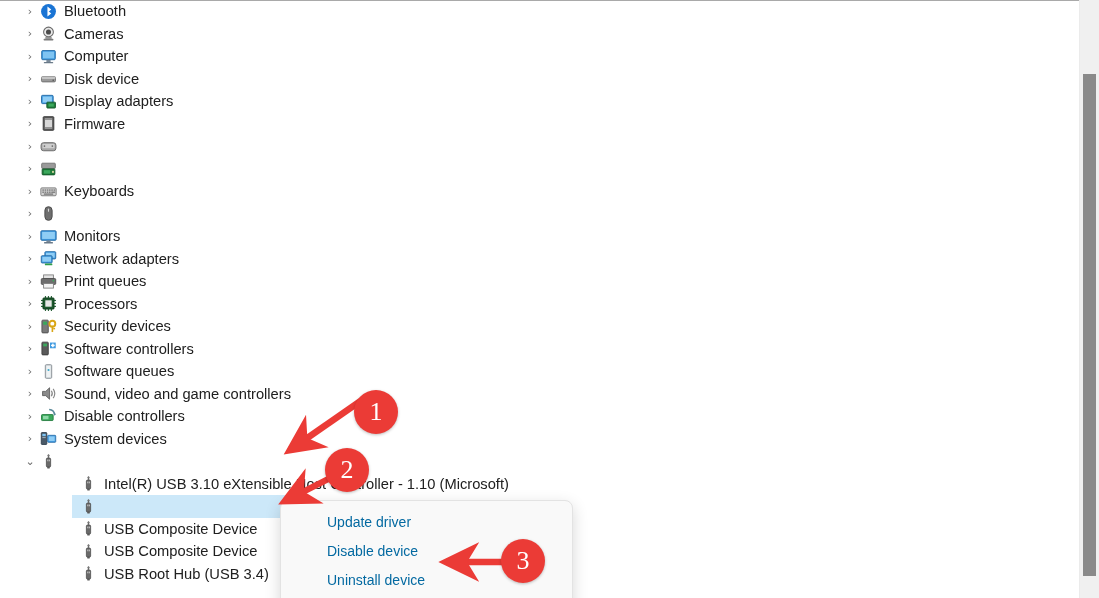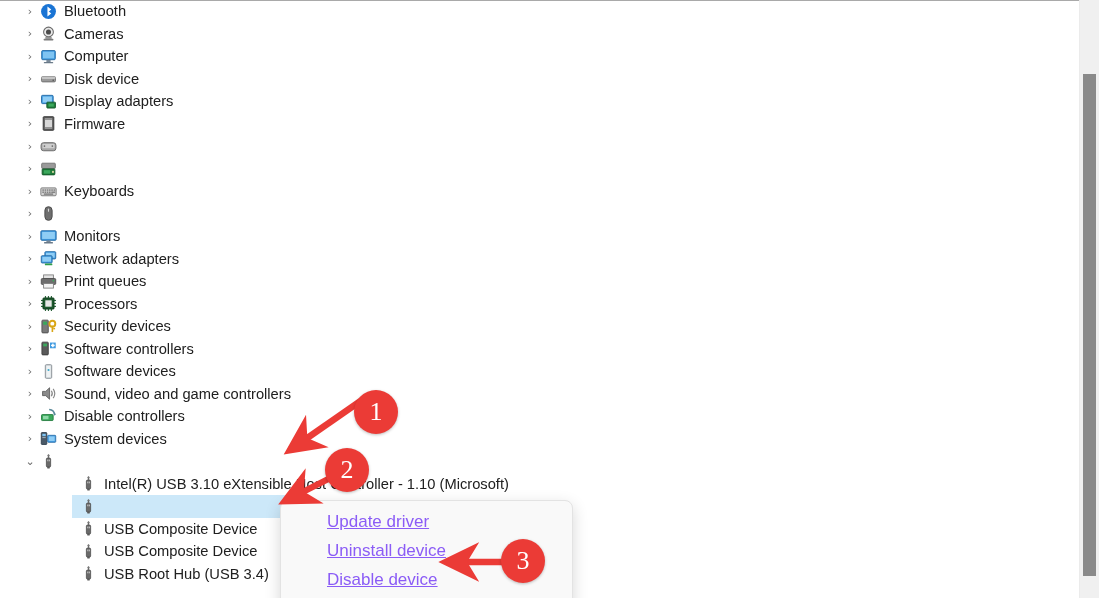--- a/index.html
+++ b/index.html
@@ -110,24 +110,23 @@
     box-shadow: 0 5px 16px rgba(0,0,0,0.16);
     box-sizing: border-box;
     padding-top: 6px;
     overflow: hidden;
   }
   .menu-item {
     height: 29px;
     display: flex;
     align-items: center;
     padding-left: 46px;
-    font-size: 17px;
-    color: #8b5cf6;
+    font-size: 14px;
+    color: #0369a1;
     white-space: nowrap;
-    text-decoration: underline;
   }
 
   
   .badge {
     position: absolute;
     width: 44px;
     height: 44px;
     border-radius: 50%;
     background: #eb3b36;
     color: #ffffff;
@@ -364,21 +363,21 @@
     </div>
     <div class="tree-row indent-0">
       <span class="chev">›</span>
       <span class="ico">
         <svg width="17" height="17" viewBox="0 0 16 16">
           <rect x="5" y="1.6" width="6" height="12.8" rx=".9" fill="#d0d6da" stroke="#8a9298" stroke-width=".9"></rect>
           <rect x="6" y="2.6" width="4" height="10.8" fill="#eef2f4"></rect>
           <circle cx="8" cy="6.6" r="1" fill="#3aa8c8"></circle>
         </svg>
       </span>
-      <span class="lbl">Software devices</span>
+      <span class="lbl">Software queues</span>
     </div>
     <div class="tree-row indent-0">
       <span class="chev">›</span>
       <span class="ico">
         <svg width="17" height="17" viewBox="0 0 16 16">
           <path d="M2.4 6 L5.4 6 L9 2.6 L9 13.4 L5.4 10 L2.4 10 Z" fill="#8a8a8a" stroke="#5a5a5a" stroke-width=".8" stroke-linejoin="round"></path>
           <path d="M10.6 5.4 Q12.6 8 10.6 10.6" fill="none" stroke="#8a8a8a" stroke-width="1.1"></path>
           <path d="M12.4 3.6 Q15.4 8 12.4 12.4" fill="none" stroke="#8a8a8a" stroke-width="1.1"></path>
         </svg>
       </span>
@@ -495,22 +494,22 @@
   </div>
 
 <div id="top-edge"></div>
 
 <div id="scrollbar">
   <div id="scroll-thumb"></div>
 </div>
 
 <div id="context-menu">
     <div class="menu-item">Update driver</div>
+    <div class="menu-item">Disable device</div>
     <div class="menu-item">Uninstall device</div>
-    <div class="menu-item">Disable device</div>
   </div>
 
 <svg class="anno-arrow" style="left:278px; top:392px; width:90px; height:68px;" viewBox="0 0 90 68">
   <defs>
     <marker id="ah1" markerWidth="7" markerHeight="7" refX="5.2" refY="3.5" orient="auto">
       <path d="M0,0.4 L6.4,3.5 L0,6.6 L1.9,3.5 Z" fill="#eb3b36"></path>
     </marker>
   </defs>
   <line x1="84" y1="8" x2="12" y2="58" stroke="#eb3b36" stroke-width="6.4" marker-end="url(#ah1)"></line>
 </svg>

